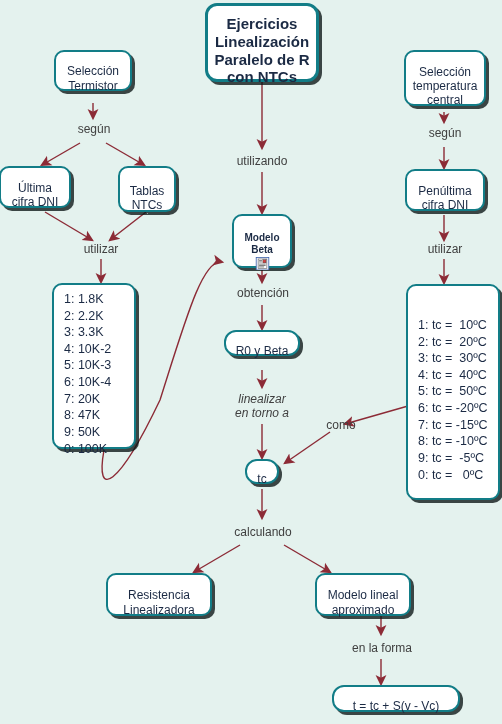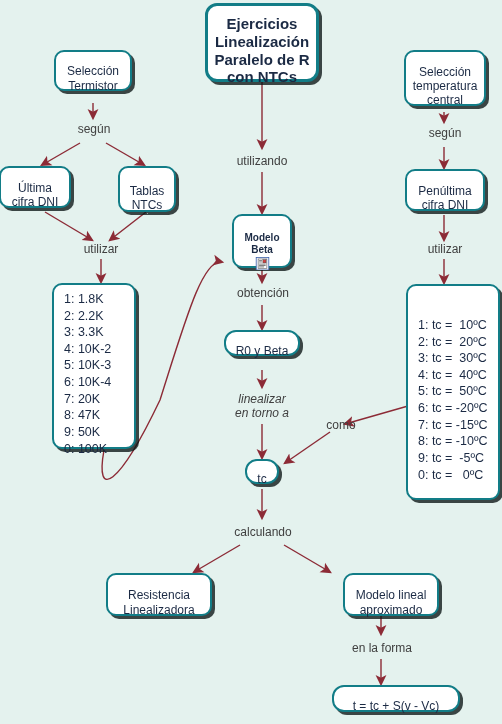--- a/index.html
+++ b/index.html
@@ -258,21 +258,21 @@
 0: tc =   0ºC</span>
   </div>
 
   <div class="label" style="left:317px; top:418px; width:48px;">como</div>
 
   <div class="node" style="left:106px; top:573px; width:106px; height:43px;">
     <span class="txt">Resistencia
 Linealizadora</span>
   </div>
 
-  <div class="node" style="left:343px; top:573px; width:96px; height:43px;">
+  <div class="node" style="left:315px; top:573px; width:96px; height:43px;">
     <span class="txt">Modelo lineal
 aproximado</span>
   </div>
 
   <div class="label" style="left:343px; top:641px; width:78px;">en la forma</div>
 
   <div class="node pill" style="left:332px; top:685px; width:128px; height:27px;">
     <span class="txt">t = tc + S(v - Vc)</span>
   </div>
 

